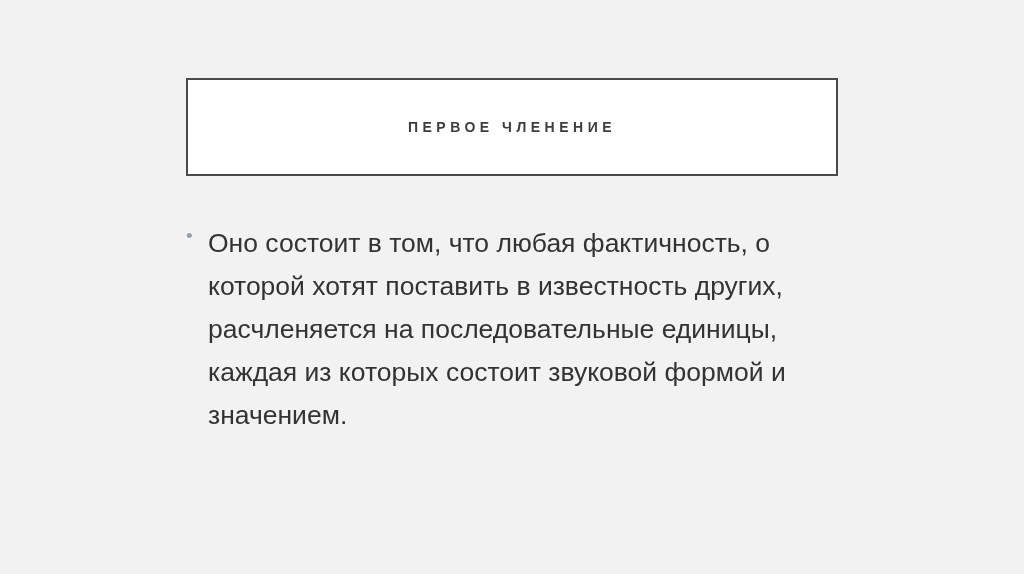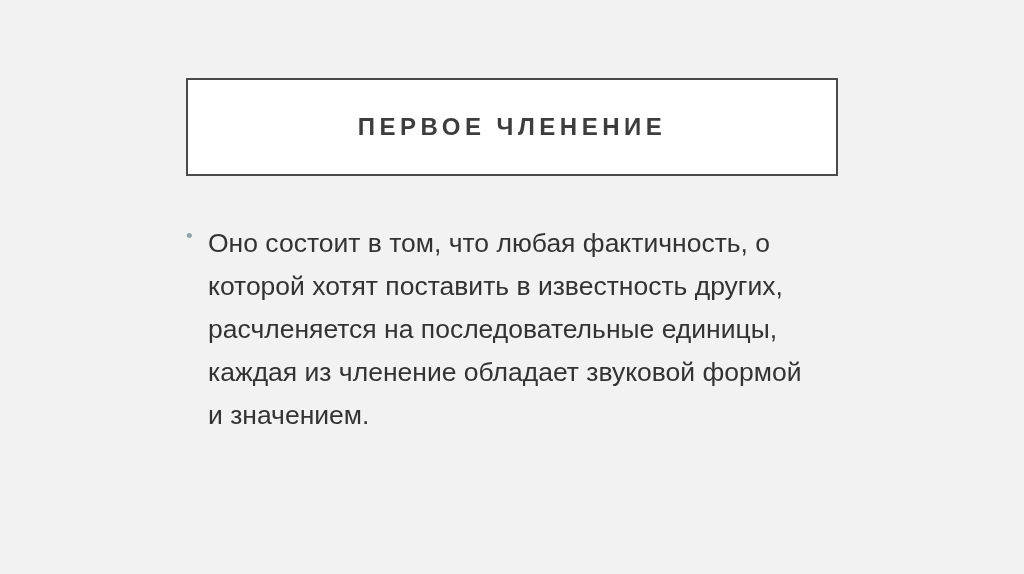--- a/index.html
+++ b/index.html
@@ -27,21 +27,21 @@
     height: 98px;
     box-sizing: border-box;
     border: 2px solid #4a4a4a;
     background: #ffffff;
     display: flex;
     align-items: center;
     justify-content: center;
   }
   .title-text {
     font-family: "Liberation Sans", sans-serif;
-    font-size: 24px;
+    font-size: 14px;
     font-weight: bold;
     letter-spacing: 4.5px;
     color: #3d3d3d;
     text-transform: uppercase;
     text-align: center;
     line-height: 1.2;
   }
   .body-block {
     position: absolute;
     left: 186px;
@@ -76,17 +76,17 @@
 
 <div class="slide">
 
   <div class="title-box">
     <div class="title-text">Первое членение</div>
   </div>
 
   <div class="body-block">
     <div class="bullet-row">
       <span class="bullet-dot">•</span>
-      <span class="bullet-text">Оно состоит в том, что любая фактичность, о которой хотят поставить в известность других, расчленяется на последовательные единицы, каждая из членение обладает звуковой формой и значением.</span>
+      <span class="bullet-text">Оно состоит в том, что любая фактичность, о которой хотят поставить в известность других, расчленяется на последовательные единицы, каждая из которых состоит звуковой формой и значением.</span>
     </div>
   </div>
 
 </div>
 
 </body></html>

